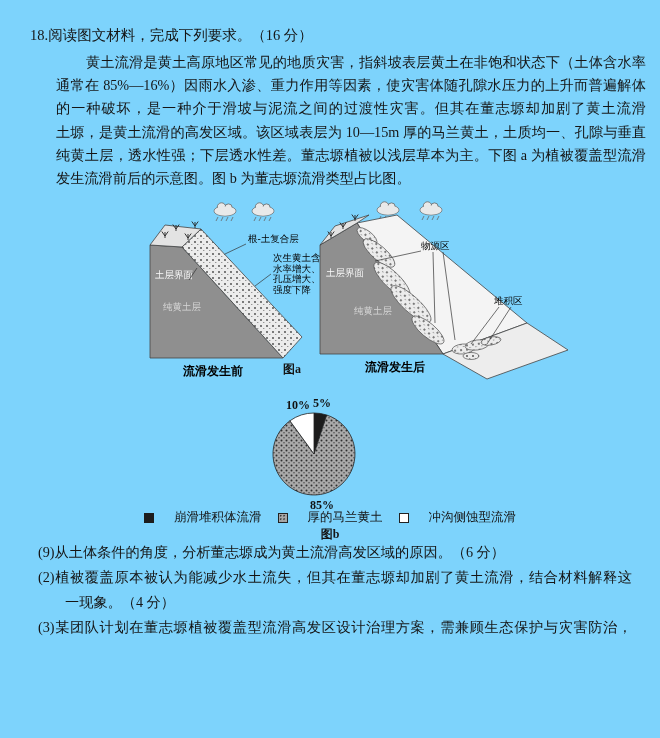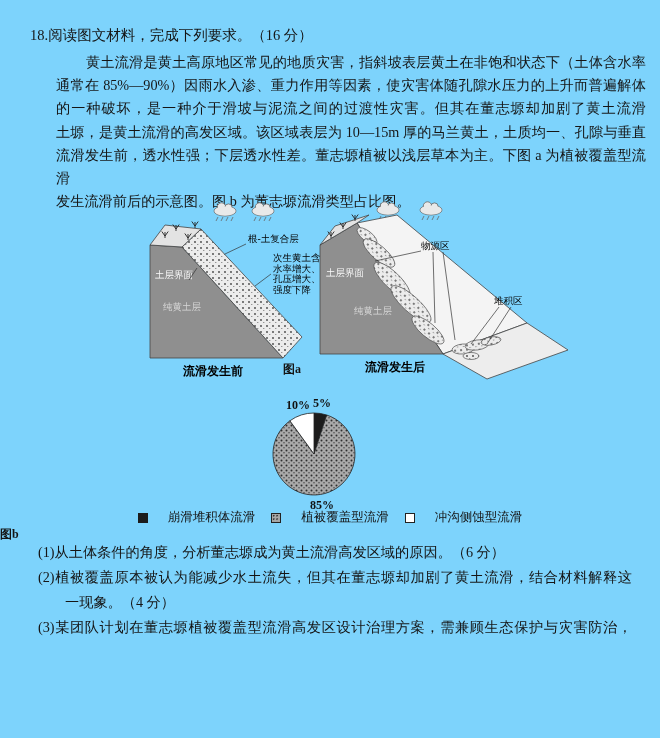--- a/index.html
+++ b/index.html
@@ -5,21 +5,21 @@
   html,body{margin:0;padding:0;background:#fff;}
   #page{position:relative;width:660px;height:738px;background:#7dd3fc;overflow:hidden;
         font-family:"Liberation Serif","DejaVu Serif",serif;color:#151515;}
   .header{position:absolute;top:26px;left:30px;font-size:14.5px;white-space:nowrap;}
   .para{position:absolute;top:51px;left:56px;width:590px;font-size:14.2px;line-height:23.2px;}
   .jline{text-align:justify;text-align-last:justify;}
   .ind{text-indent:30px;}
   .questions{position:absolute;top:540px;left:38px;width:594px;font-size:14.2px;line-height:25px;}
   .cont{padding-left:27px;}
   .figa{position:absolute;left:283px;top:361px;font-size:12px;font-weight:bold;}
-  .figb{position:absolute;top:526px;left:0;width:660px;font-size:12px;font-weight:bold;}
+  .figb{position:absolute;top:526px;left:0;width:660px;text-align:center;font-size:12px;font-weight:bold;}
   .legend{position:absolute;top:509px;left:0;width:660px;display:flex;justify-content:center;
           gap:16px;align-items:center;font-size:12.5px;}
   .leg-item{display:flex;align-items:center;gap:20px;}
   .sw{width:10px;height:10px;display:inline-block;box-sizing:border-box;}
   .sw-black{background:#1c1c1c;}
   .sw-dot{background:#a9a9a9;border:1px solid #222;
           background-image:radial-gradient(circle at 1.5px 1.5px,#333 0.9px,transparent 1px);
           background-size:3.5px 3.5px;}
   .sw-white{background:#fff;border:1px solid #222;}
   svg{position:absolute;overflow:visible;}
@@ -55,24 +55,24 @@
       <g id="grassSym" stroke="#222" stroke-width="0.9" fill="none">
         <path d="M0,0 L0,-6 M0,-2 L-3.2,-6.5 M0,-2 L3.2,-6.5"></path>
       </g>
     </defs>
   </svg>
 
   <div class="header">18.阅读图文材料，完成下列要求。（16 分）</div>
 
   <div class="para">
     <div class="jline ind">黄土流滑是黄土高原地区常见的地质灾害，指斜坡表层黄土在非饱和状态下（土体含水率</div>
-    <div class="jline">通常在 85%—90%）因雨水入渗、重力作用等因素，使灾害体随孔隙水压力的上升而普遍解体</div>
+    <div class="jline">通常在 85%—16%）因雨水入渗、重力作用等因素，使灾害体随孔隙水压力的上升而普遍解体</div>
     <div class="jline">的一种破坏，是一种介于滑坡与泥流之间的过渡性灾害。但其在董志塬却加剧了黄土流滑</div>
     <div class="jline">土塬，是黄土流滑的高发区域。该区域表层为 10—15m 厚的马兰黄土，土质均一、孔隙与垂直</div>
-    <div class="jline">流滑发生前，透水性强；下层透水性差。董志塬植被以浅层草本为主。下图 a 为植被覆盖型流滑</div>
+    <div class="jline">纯黄土层，透水性强；下层透水性差。董志塬植被以浅层草本为主。下图 a 为植被覆盖型流滑</div>
     <div>发生流滑前后的示意图。图 b 为董志塬流滑类型占比图。</div>
   </div>
 
   <svg id="fig-left" width="250" height="192" viewBox="0 0 250 192">
     <use href="#cloudSym" x="140" y="12"></use>
     <use href="#cloudSym" x="178" y="12"></use>
 
     <polygon points="65,47 97,49 198,160 65,160" fill="#8f8f8f" stroke="#444" stroke-width="0.8"></polygon>
 
     <polygon points="97,49 116,31 217,139 198,160" fill="url(#speckleLight)" stroke="#444" stroke-width="0.8"></polygon>
@@ -154,29 +154,29 @@
       </g>
   </svg>
 
   <div class="legend">
     <span class="leg-item">
       <span class="sw sw-black"></span>
       <span>崩滑堆积体流滑</span>
     </span>
     <span class="leg-item">
       <span class="sw sw-dot"></span>
-      <span>植被覆盖型流滑</span>
+      <span>厚的马兰黄土</span>
     </span>
     <span class="leg-item">
       <span class="sw sw-white"></span>
       <span>冲沟侧蚀型流滑</span>
     </span>
   </div>
   <div class="figb">图b</div>
 
   <div class="questions">
-    <div>(1)从土体条件的角度，分析董志塬成为黄土流滑高发区域的原因。（6 分）</div>
+    <div>(9)从土体条件的角度，分析董志塬成为黄土流滑高发区域的原因。（6 分）</div>
     <div class="jline">(2)植被覆盖原本被认为能减少水土流失，但其在董志塬却加剧了黄土流滑，结合材料解释这</div>
     <div class="cont">一现象。（4 分）</div>
     <div class="jline">(3)某团队计划在董志塬植被覆盖型流滑高发区设计治理方案，需兼顾生态保护与灾害防治，</div>
   </div>
 
 </div>
 
 </body></html>

